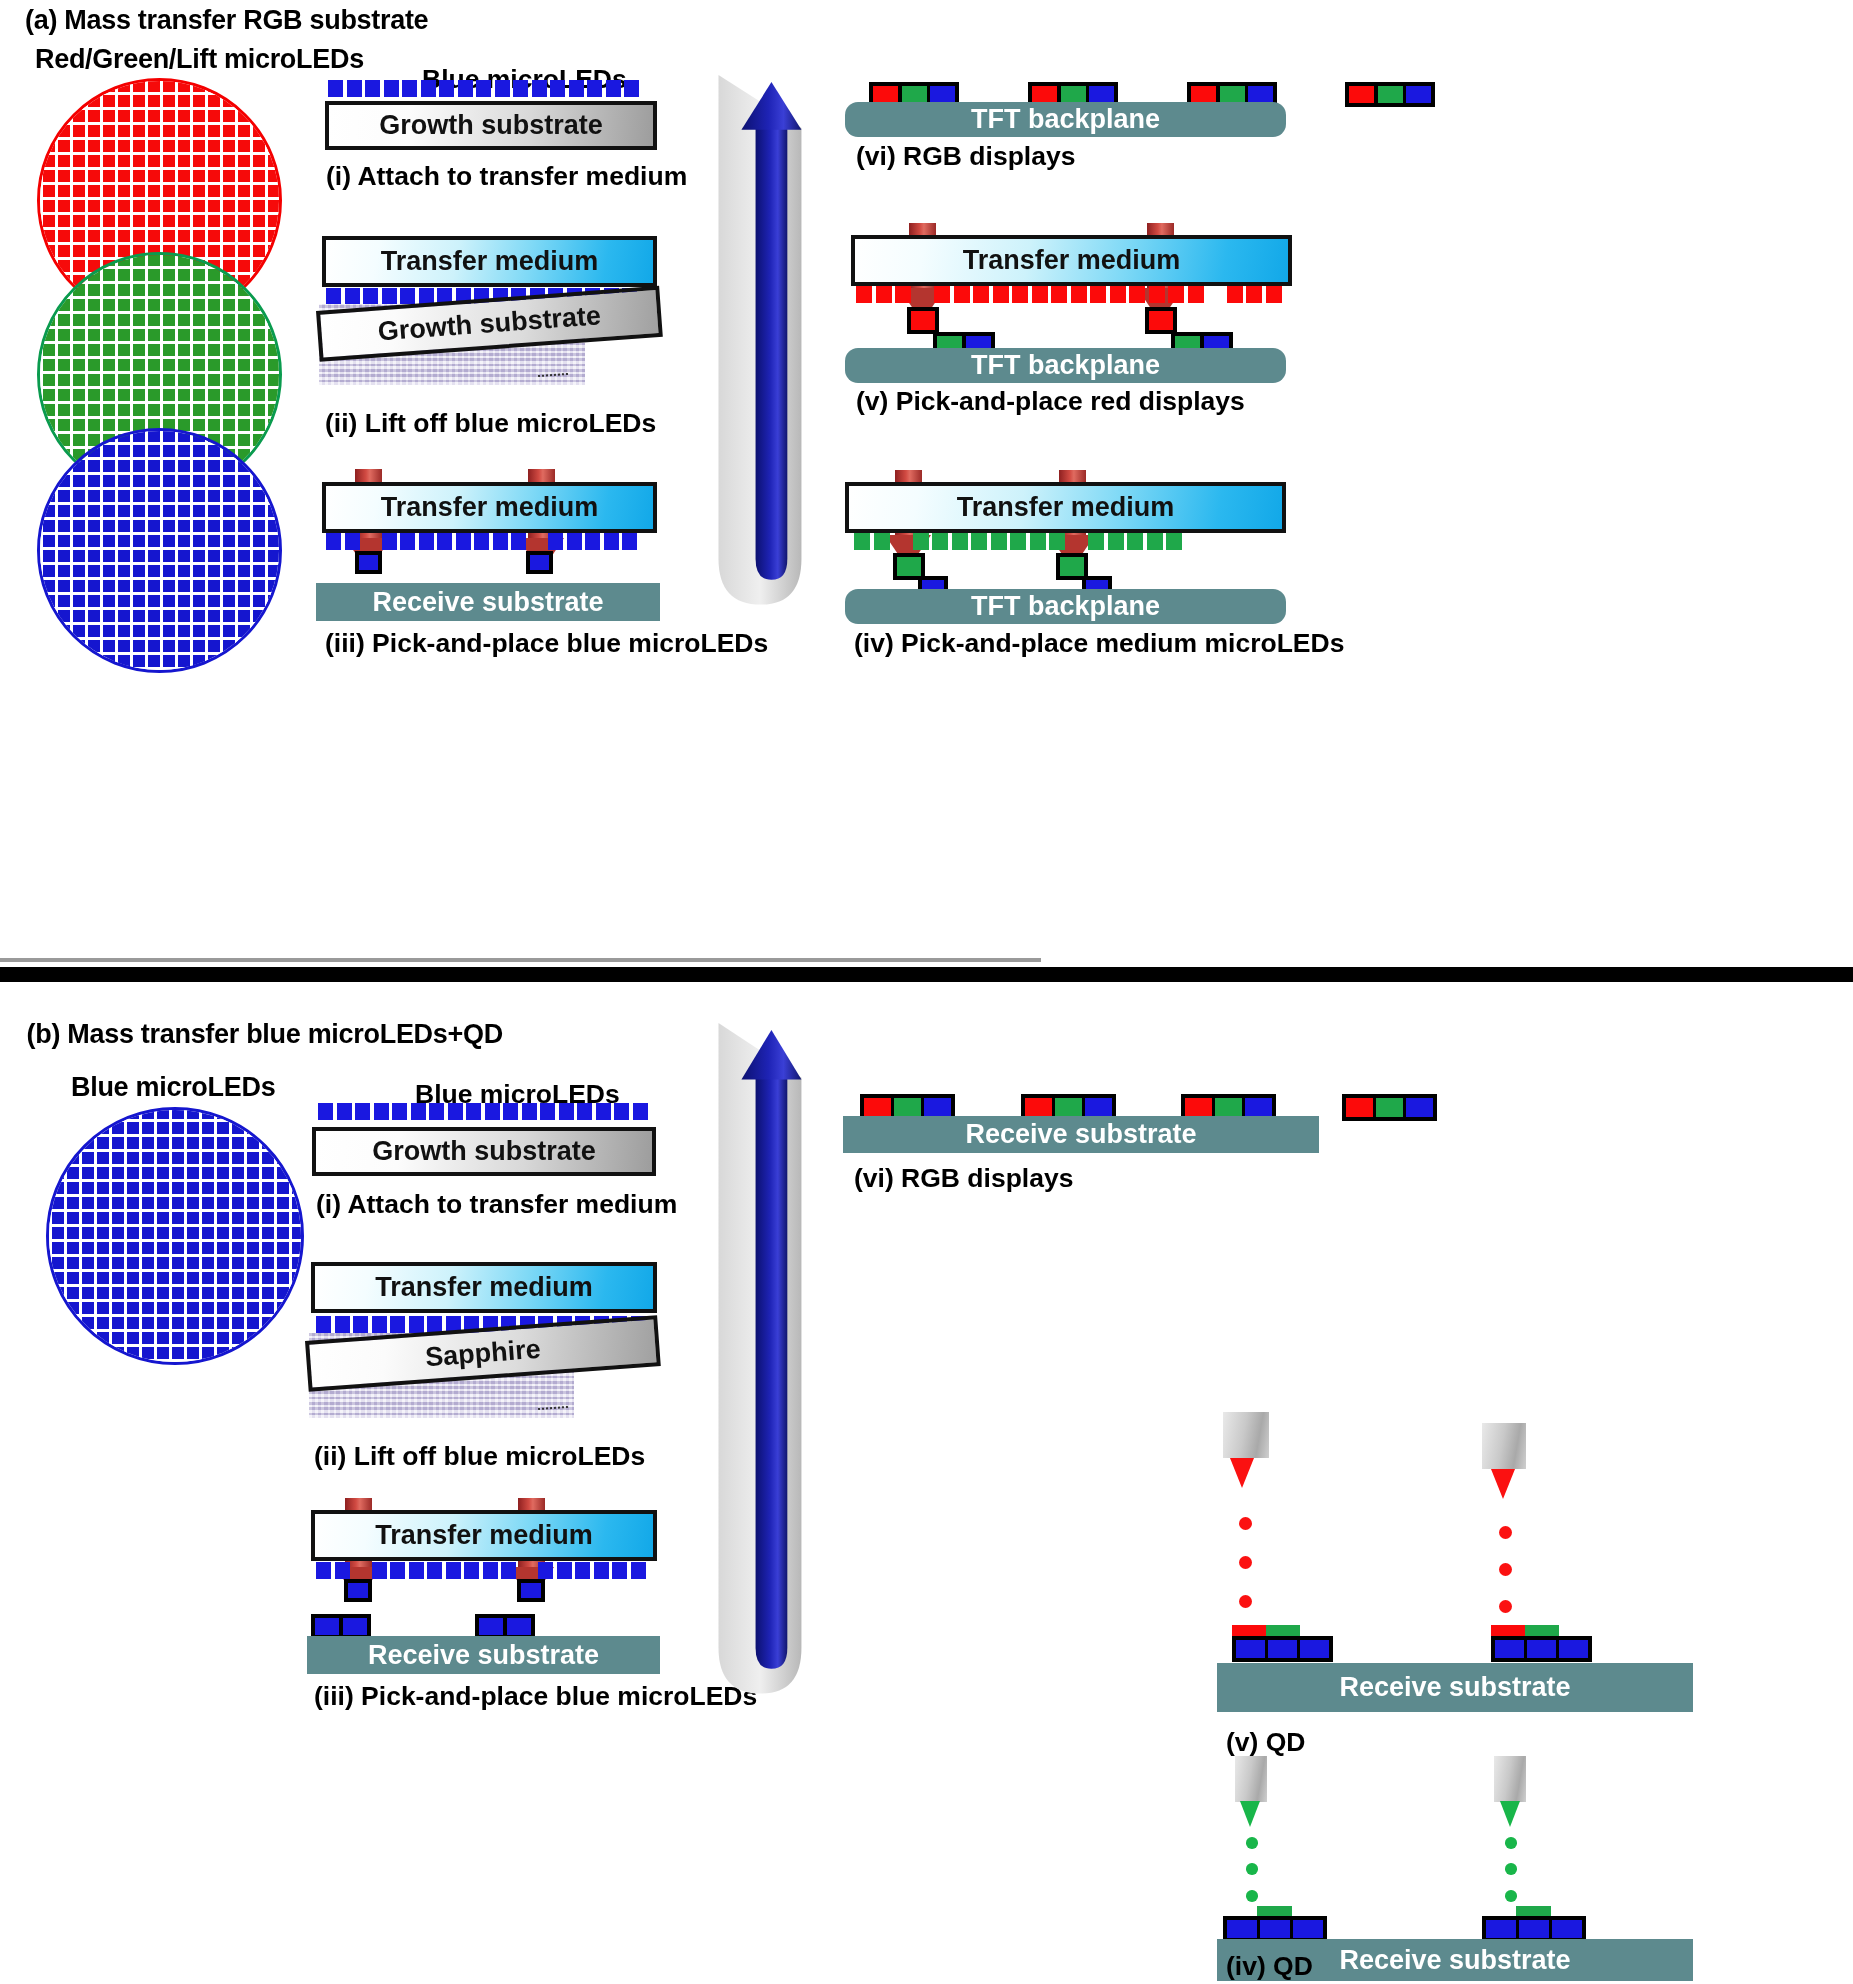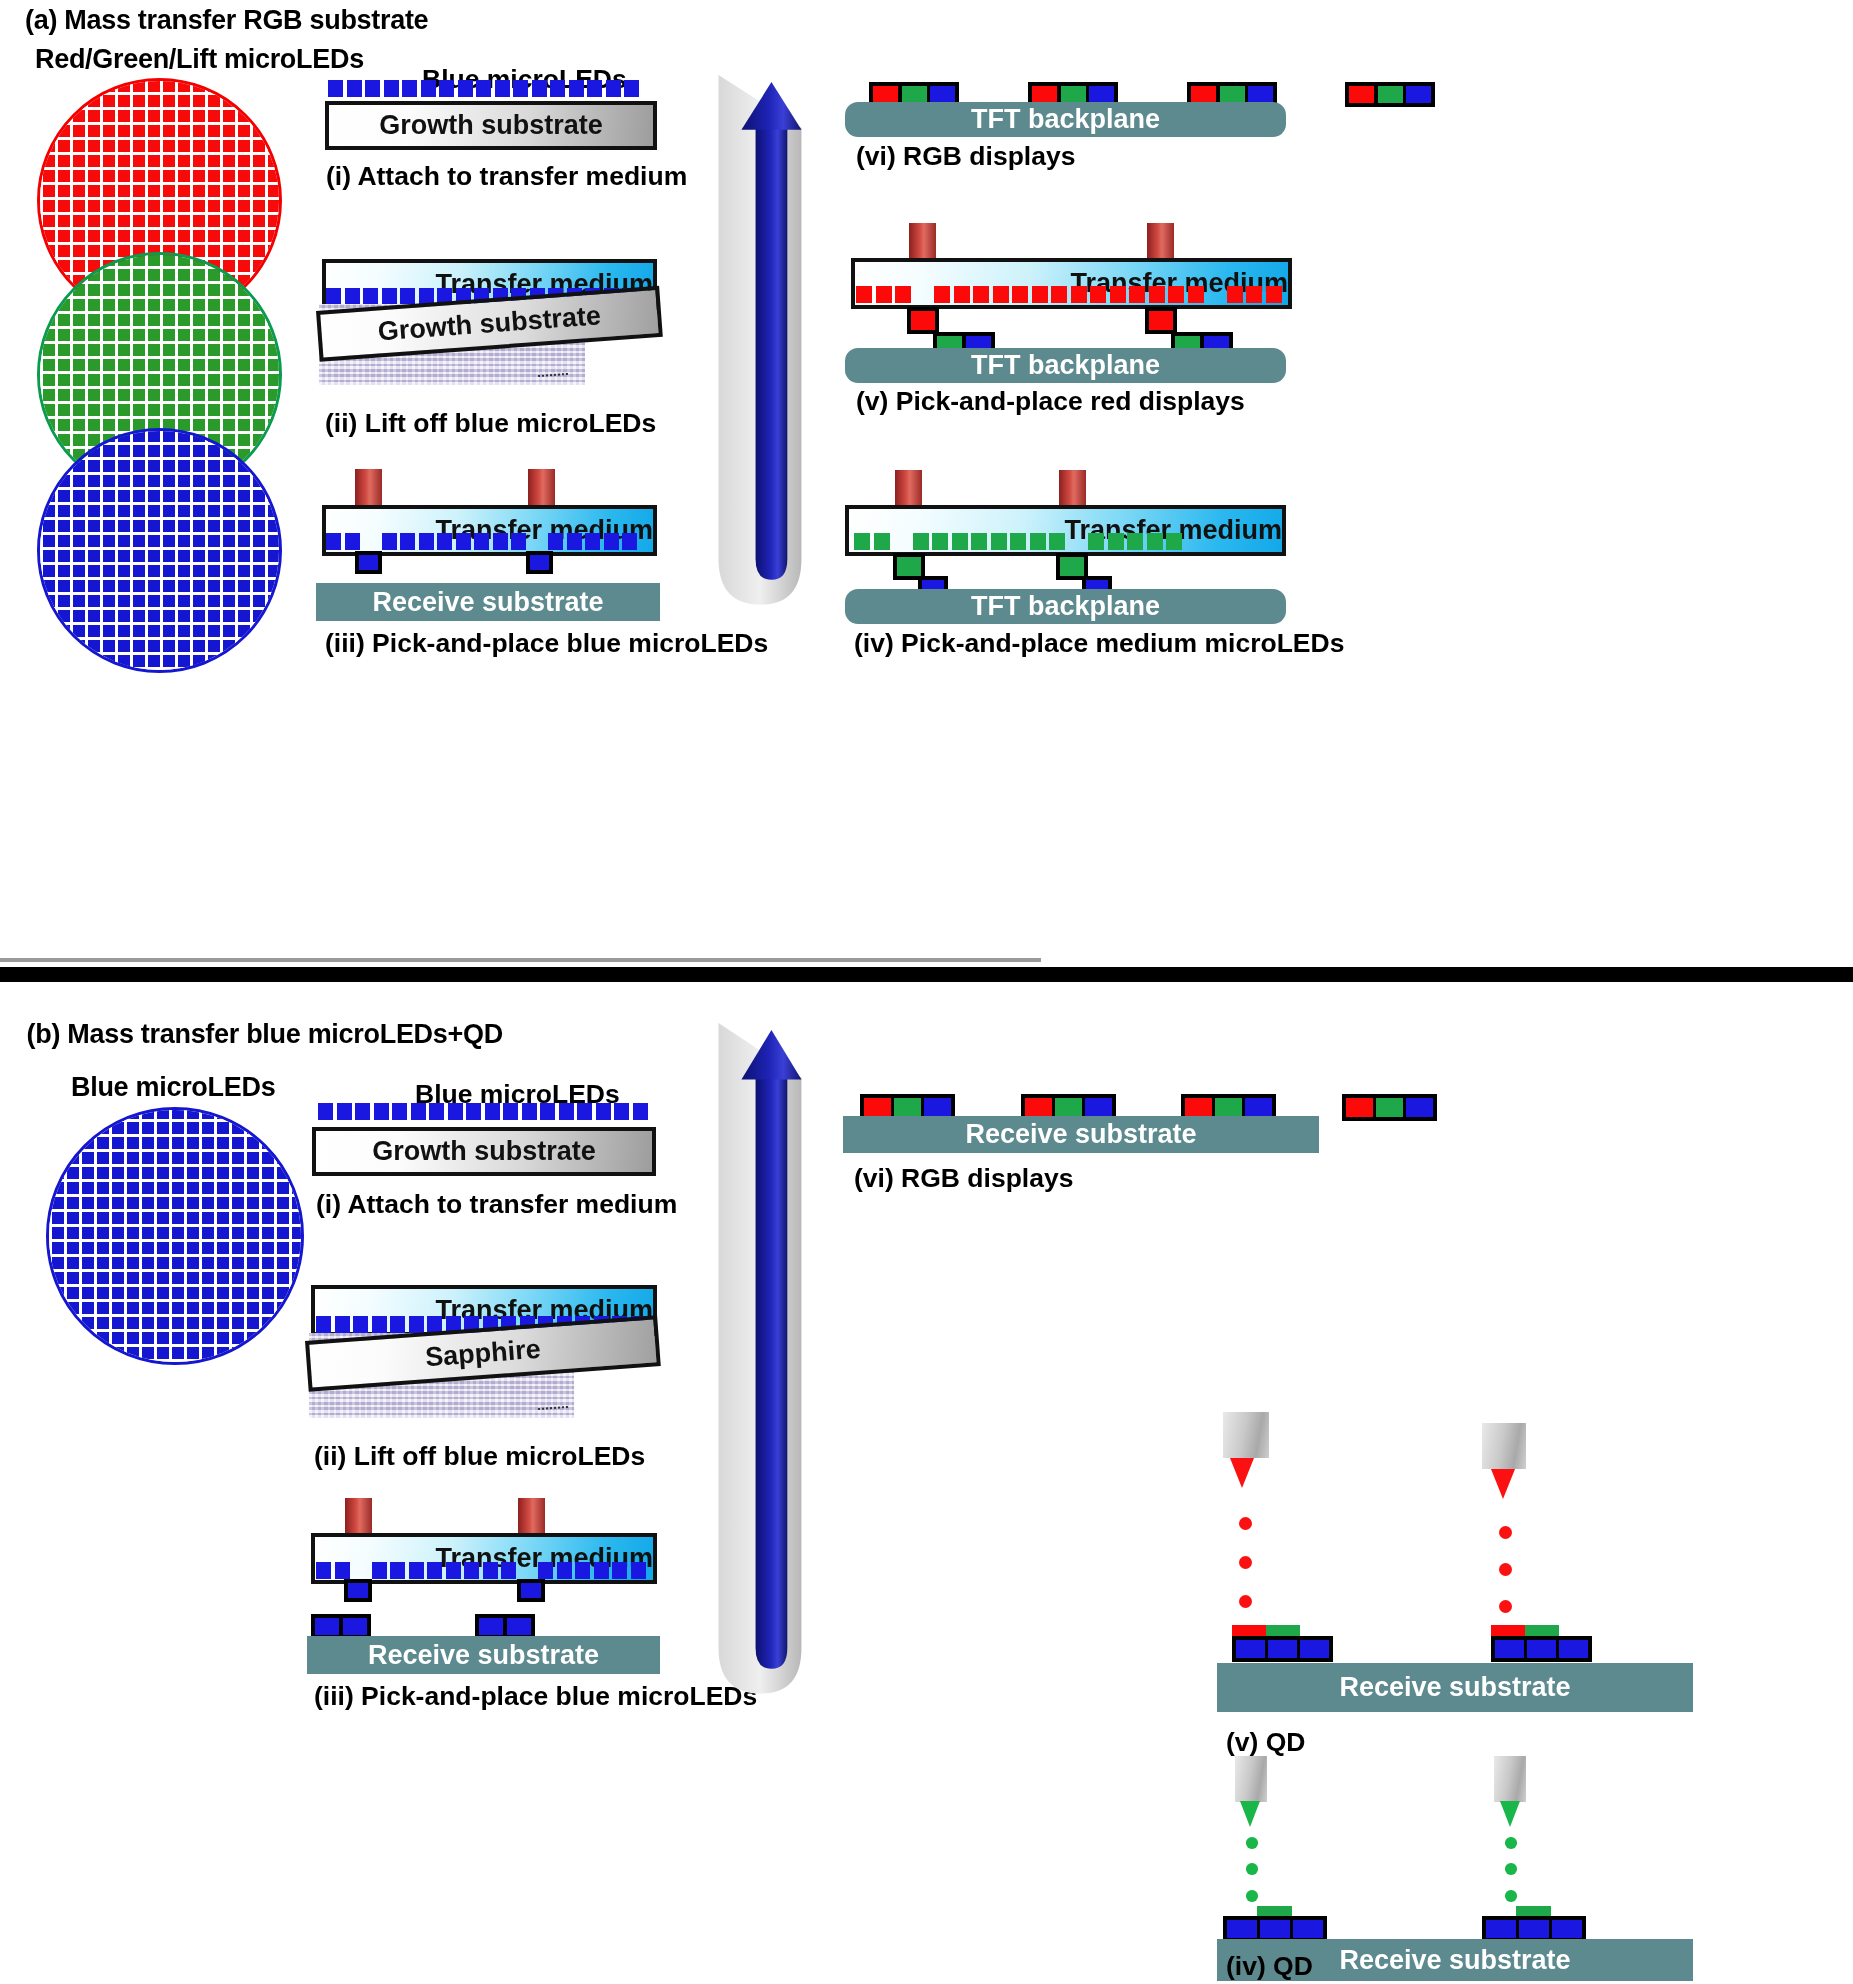--- a/index.html
+++ b/index.html
@@ -30,21 +30,21 @@
       #1516cf;}
   .w-blue{border:3.5px solid #1516cf;}
 
   
   .growth{box-sizing:border-box;border:4.4px solid #111;
      background:linear-gradient(95deg,#ffffff 0%,#fcfcfc 25%,#d8d8d8 62%,#9d9d9d 100%);
      display:flex;align-items:center;justify-content:center;}
   .growth span{font-size:27px;font-weight:bold;color:#111;}
   .medium{box-sizing:border-box;border:4.4px solid #111;
      background:linear-gradient(100deg,#ffffff 0%,#f4fdff 16%,#cdf2fb 40%,#7fd9f6 62%,#2bb8ef 85%,#12a8e8 100%);
-     display:flex;align-items:center;justify-content:flex-end;margin-top:23px;}
+     display:flex;align-items:center;justify-content:center;}
   .medium span{font-size:27px;font-weight:bold;color:#111;}
   .tft{background:#5d8a8e;display:flex;align-items:center;justify-content:center;border-radius:13px;}
   .tft span{color:#fff;font-size:27px;font-weight:bold;}
   .recv{background:#5d8a8e;display:flex;align-items:center;justify-content:center;}
   .recv span{color:#fff;font-size:27px;font-weight:bold;}
 
   
   .strip{display:flex;}
   .strip i{display:block;height:100%;}
   .strip.blue i{background:#1a18e0;}

